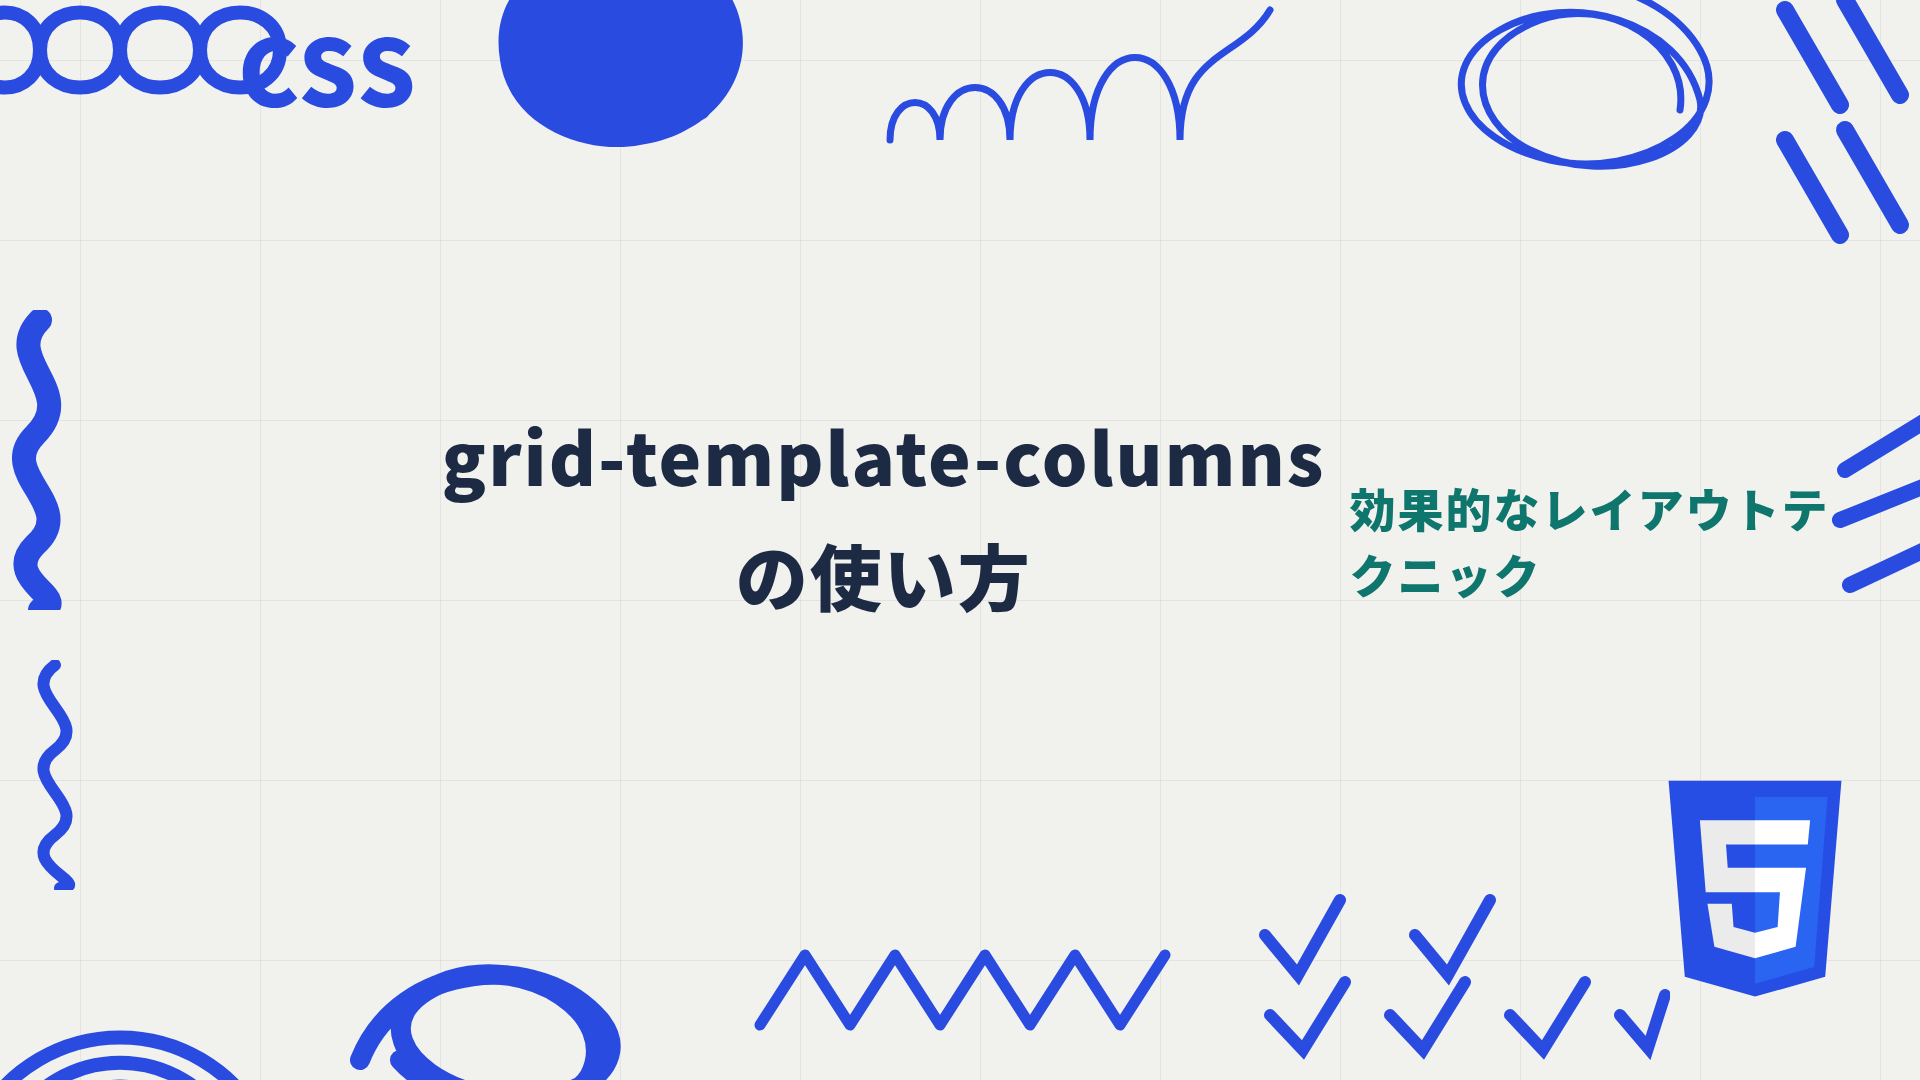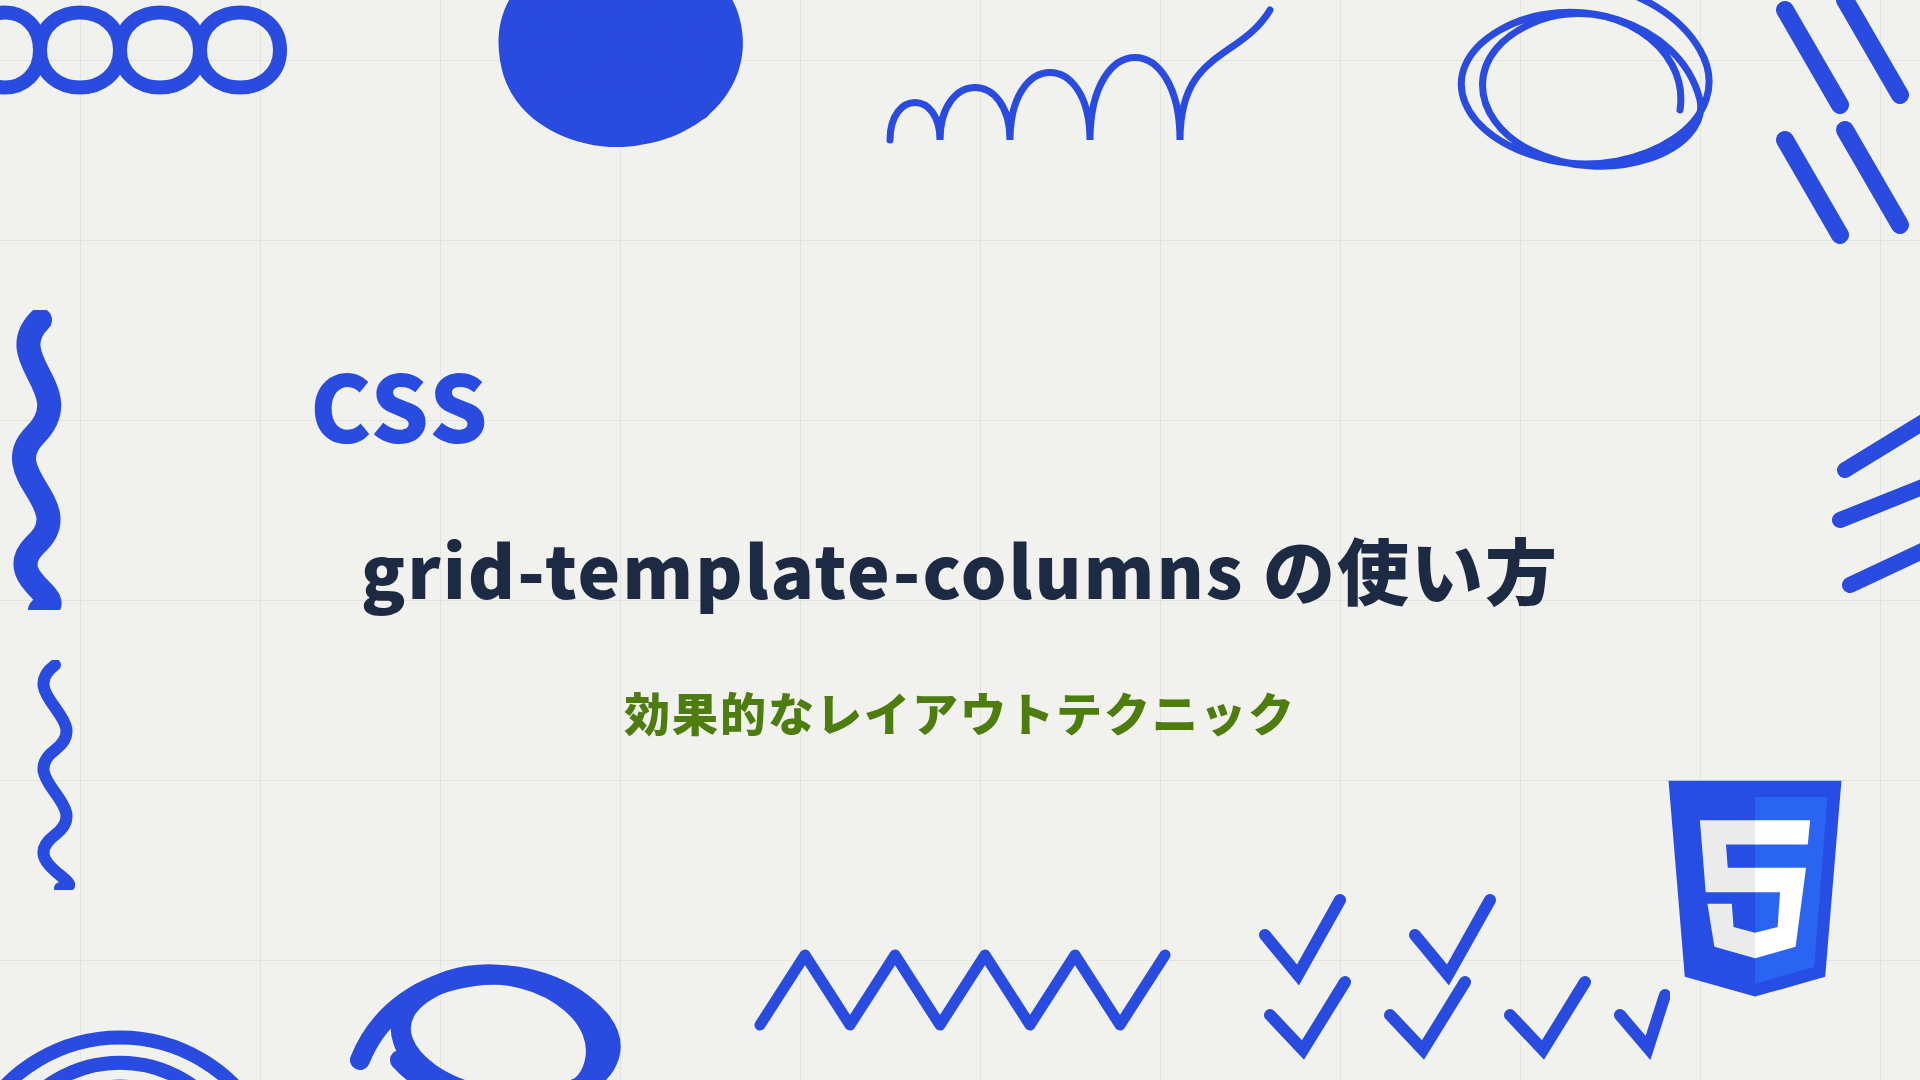--- a/index.html
+++ b/index.html
@@ -13,22 +13,22 @@
   .grid-bg {
     position: absolute; inset: 0;
     background-image:
       linear-gradient(to right, rgba(0,0,0,0.06) 1px, transparent 1px),
       linear-gradient(to bottom, rgba(0,0,0,0.06) 1px, transparent 1px);
     background-size: 180px 180px;
     background-position: 80px 60px;
   }
   .content {
     position: absolute; inset: 0;
-    display: flex; flex-direction: column; align-items: center; justify-content: center;
-    padding: 0 120px;
+    display: flex; flex-direction: row; align-items: center; 
+    padding: 0 48px;
   }
   .label {
     align-self: flex-start;
     margin-left: 190px;
     font-size: 92px;
     font-weight: 900;
     color: #2a4be0;
     letter-spacing: 2px;
     margin-bottom: 40px;
   }
@@ -37,21 +37,21 @@
     font-weight: 800;
     color: #1d2a44;
     text-align: center;
     line-height: 1.65;
     letter-spacing: 2px;
     margin-bottom: 50px;
   }
   .subtitle {
     font-size: 46px;
     font-weight: 800;
-    color: #4d7c0f;
+    color: #0f766e;
     letter-spacing: 2px;
   }
   
   .doodle { position: absolute; }
   .stroke-blue { stroke: #2a4be0; fill: none; }
   .fill-blue { fill: #2a4be0; }
   
   .css3-logo { position: absolute; right: 60px; bottom: 60px; width: 210px; height: 240px; }
 </style>
 </head>

